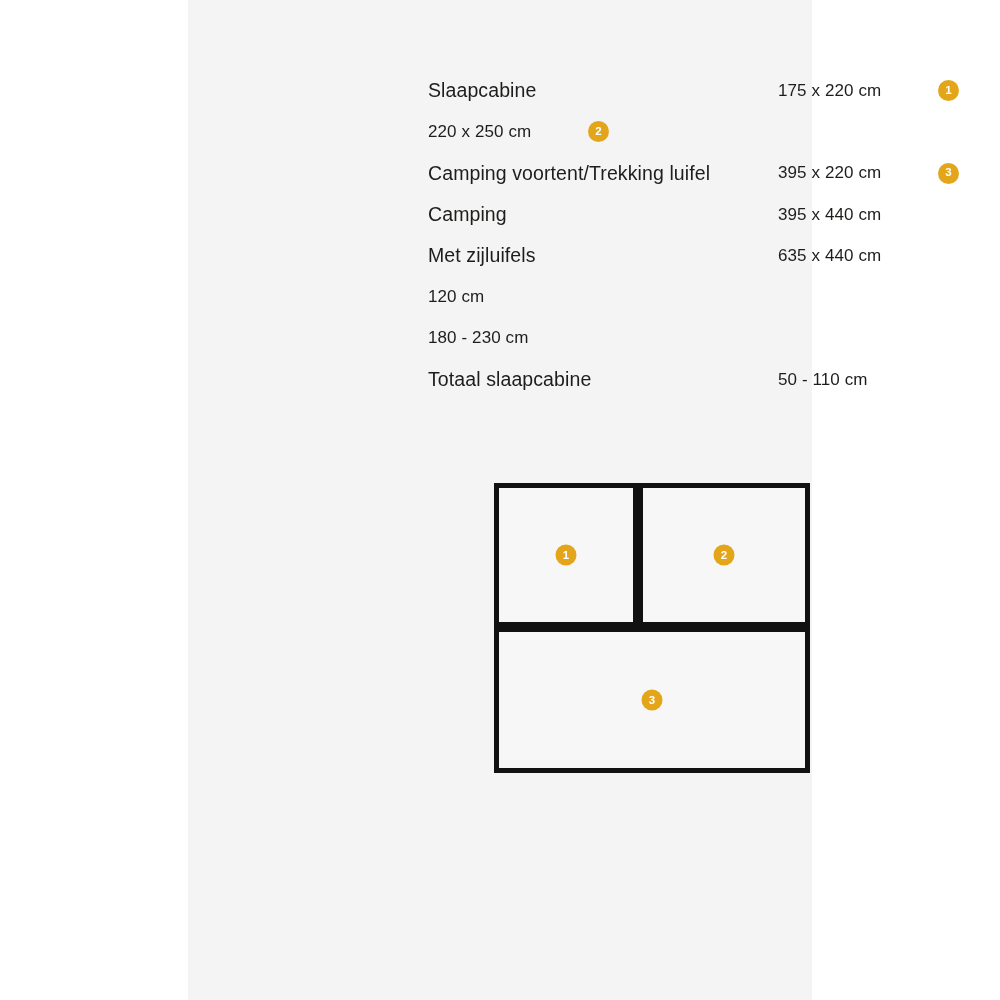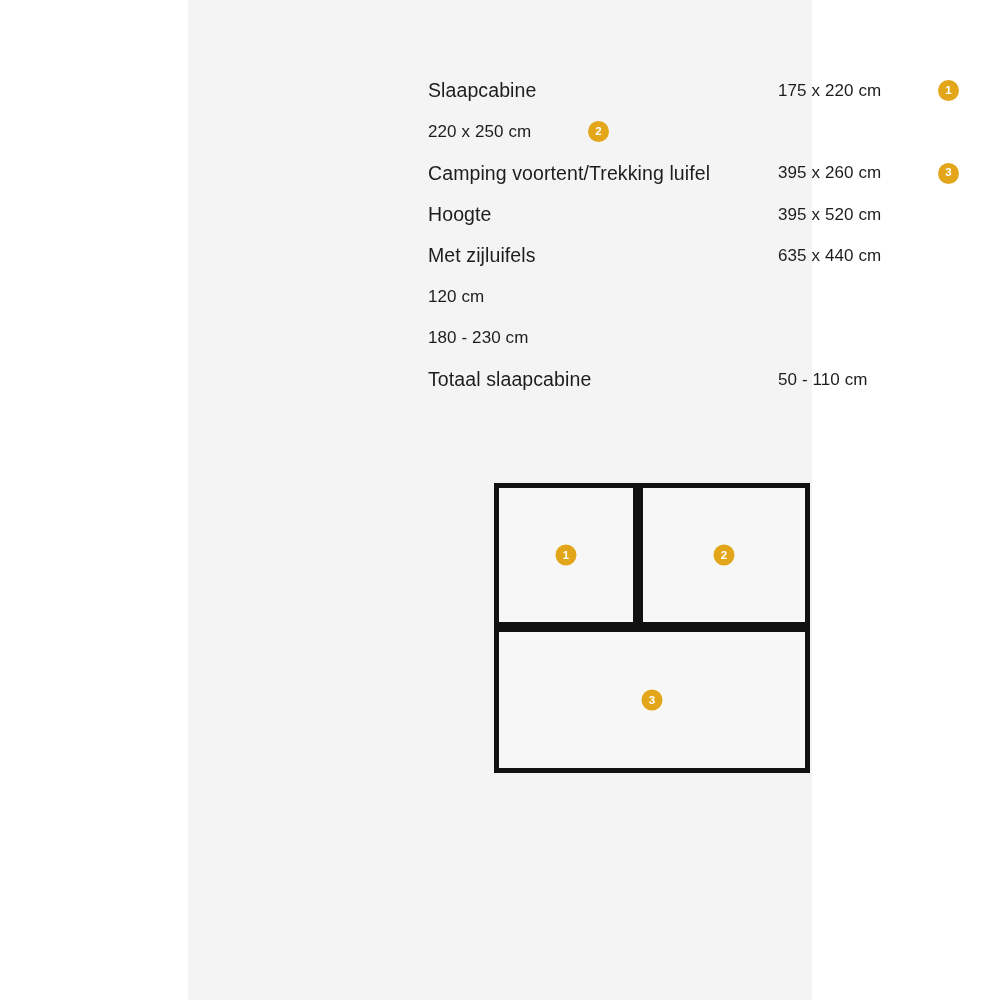--- a/index.html
+++ b/index.html
@@ -131,29 +131,29 @@
 
       <div class="spec-row">
         <div class="spec-value">220 x 250 cm</div>
         <div class="spec-badge-cell">
           <span class="badge">2</span>
         </div>
       </div>
 
       <div class="spec-row">
         <div class="spec-label">Camping voortent/Trekking luifel</div>
-        <div class="spec-value">395 x 260 cm</div>
+        <div class="spec-value">395 x 220 cm</div>
         <div class="spec-badge-cell">
           <span class="badge">3</span>
         </div>
       </div>
 
       <div class="spec-row">
-        <div class="spec-label">Hoogte</div>
-        <div class="spec-value">395 x 520 cm</div>
+        <div class="spec-label">Camping</div>
+        <div class="spec-value">395 x 440 cm</div>
         <div class="spec-badge-cell empty">
           
         </div>
       </div>
 
       <div class="spec-row">
         <div class="spec-label">Met zijluifels</div>
         <div class="spec-value">635 x 440 cm</div>
         <div class="spec-badge-cell empty">
           

